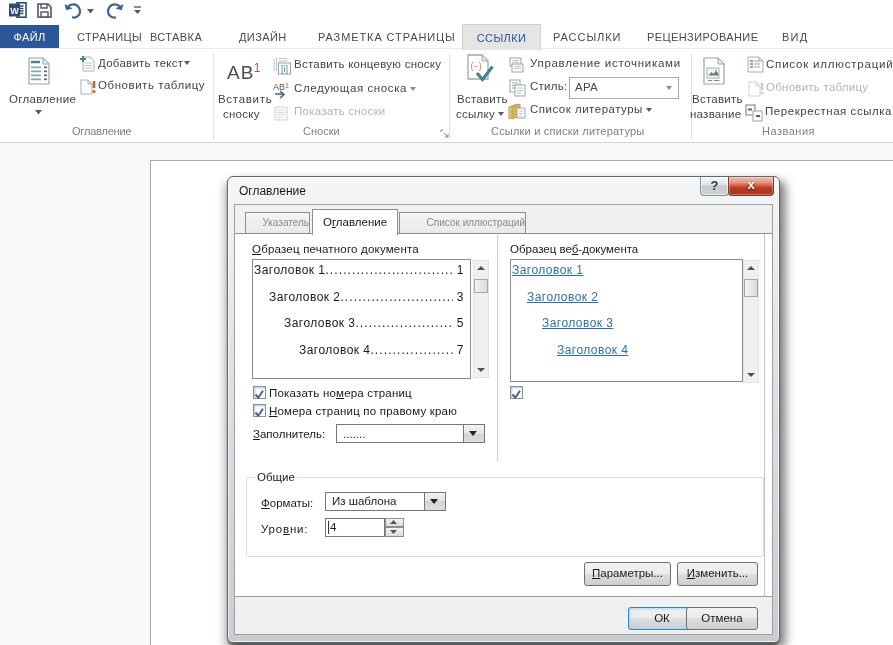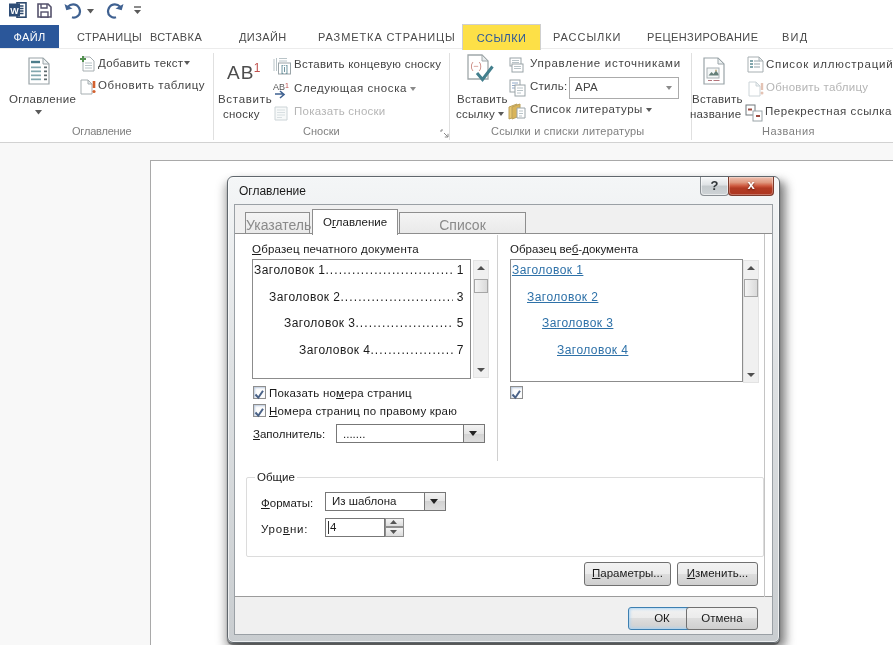--- a/index.html
+++ b/index.html
@@ -3,21 +3,21 @@
 <meta charset="utf-8">
 <style>
 html,body{margin:0;padding:0}
 #stage{position:relative;width:893px;height:645px;background:#fff;overflow:hidden;
   font-family:"Liberation Sans",sans-serif;color:#444;}
 .abs{position:absolute}
 
 .tabtxt{position:absolute;top:31px;height:13px;font-size:11px;letter-spacing:.4px;color:#4a4a4a;white-space:nowrap}
 #fileTab{position:absolute;left:0;top:25px;width:59px;height:24px;background:#2b579a;color:#fff;
   font-size:11px;letter-spacing:.4px;text-align:center;line-height:24px}
-#activeTab{position:absolute;left:462px;top:24px;width:77px;height:25px;background:#fde047;
+#activeTab{position:absolute;left:462px;top:24px;width:77px;height:25px;background:#e5e5e5;
   border:1px solid #cfcfcf;border-bottom:none;}
 #activeTab span{display:block;text-align:center;margin-top:7px;font-size:11px;letter-spacing:.4px;color:#2b579a}
 #tabline{position:absolute;left:0;top:48px;width:893px;height:1px;background:#ececec}
 
 .rgl{position:absolute;top:125px;font-size:11px;color:#7f7f7f;white-space:nowrap}
 .rsep{position:absolute;top:53px;width:1px;height:87px;background:#e0e0e0}
 .rtext{position:absolute;font-size:11.5px;color:#444;white-space:nowrap;letter-spacing:.25px}
 .rtext.dis{color:#b5b5b5}
 .ribbonborder{position:absolute;left:0;top:142px;width:893px;height:1px;background:#d2d2d2}
 
@@ -37,21 +37,21 @@
   background:linear-gradient(#f8f9fa,#dfe2e5 45%,#c5cacd 50%,#ced3d6);
   color:#2f3437;font-size:13px;font-weight:bold;text-align:center;line-height:17px;
   box-shadow:inset 0 0 0 1px rgba(255,255,255,.55)}
 .closebtn{position:absolute;left:500px;top:0px;width:44px;height:18px;
   border:1px solid #7c3a2c;border-top:none;border-radius:0 0 4px 4px;
   background:linear-gradient(#efc0b0 0%,#e09980 30%,#cd573d 50%,#b23b24 62%,#ad3620 100%);
   color:#fff;font-size:13px;font-weight:bold;text-align:center;line-height:15px;
   text-shadow:0 1px 2px rgba(60,10,0,.8);box-shadow:inset 0 0 0 1px rgba(255,255,255,.3)}
 
 .dtab{position:absolute;top:7px;height:21px;background:linear-gradient(#f4f4f4,#e9e9e9);
-  border:1px solid #8e8e8e;color:#8a8a8a;font-size:14px;text-align:center}
+  border:1px solid #8e8e8e;color:#8a8a8a;font-size:10px;text-align:right}
 .dtab span{display:inline-block;margin-top:4px}
 #dtabActive{position:absolute;left:77px;top:4px;width:84px;height:25px;background:#fff;
   border:1px solid #8e8e8e;border-bottom:none;color:#1a1a1a;font-size:11.5px;text-align:center;z-index:3}
 #dtabActive span{display:inline-block;margin-top:6px}
 #dpage{position:absolute;left:0px;top:28px;width:537px;height:362px;background:#fff;
   border-top:1px solid #8e8e8e;border-bottom:1px solid #9b9b9b}
 .dlabel{position:absolute;font-size:11.5px;color:#1a1a1a;white-space:nowrap}
 u{text-decoration:underline}
 
 .lbox{position:absolute;background:#fff;border:1px solid #8c8c8c}

